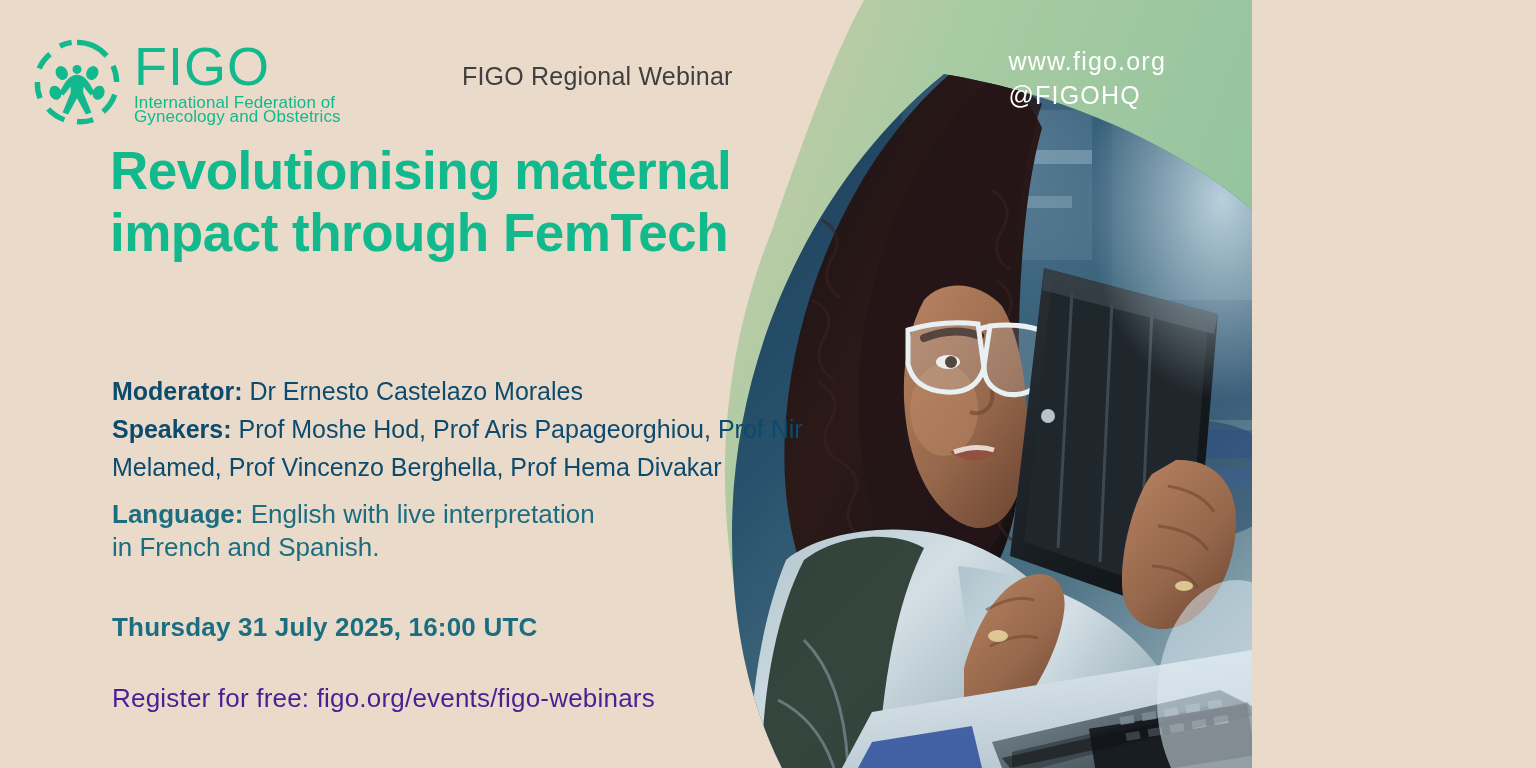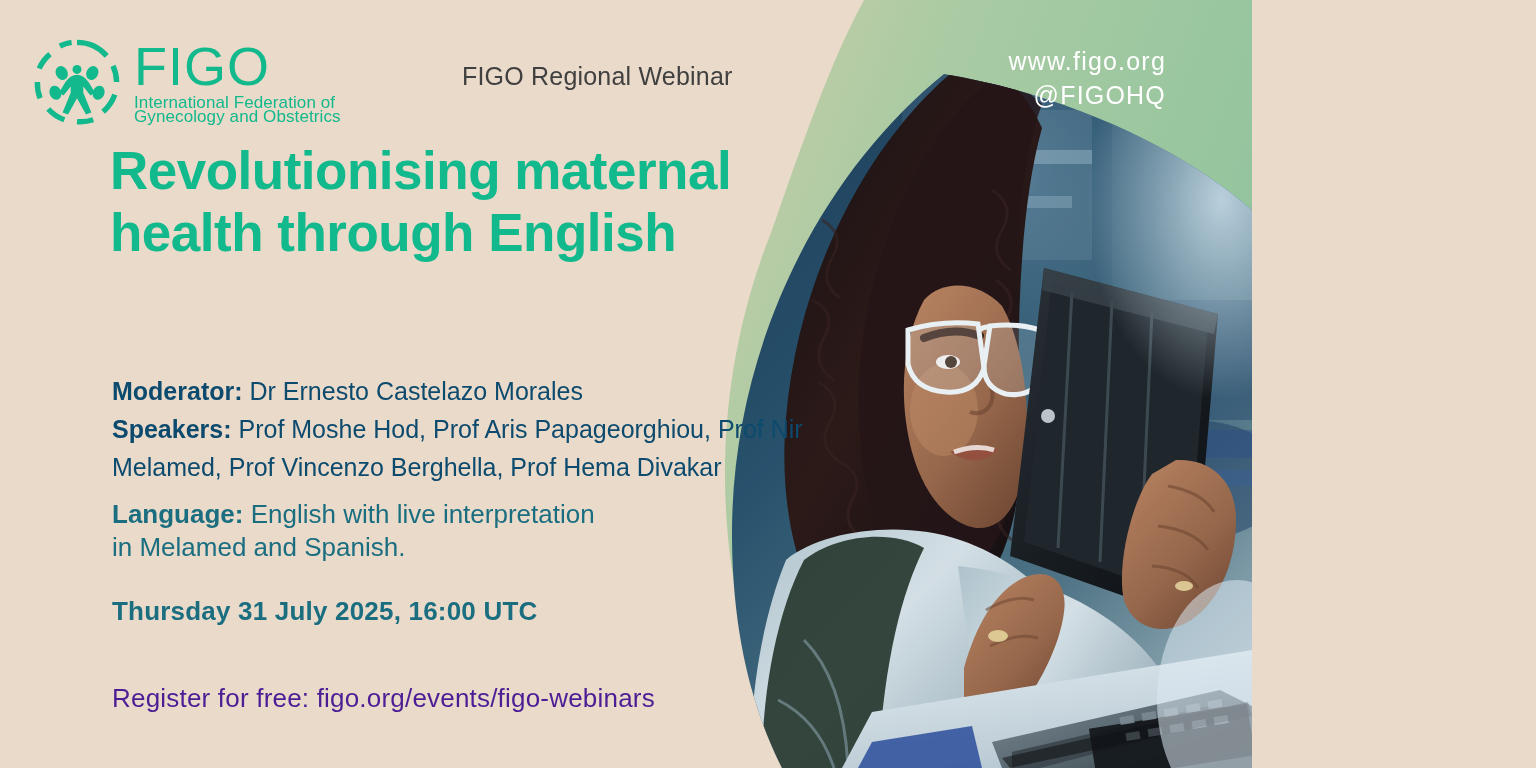--- a/index.html
+++ b/index.html
@@ -74,34 +74,34 @@
 
   .language {
     position:absolute; left:112px; top:498px;
     width:640px;
     font-size:26px; line-height:33px;
     color:#1A6E80;
   }
   .language b { font-weight:700; }
 
   .datetime {
-    position:absolute; left:112px; top:596px;
+    position:absolute; left:112px; top:612px;
     font-size:26px; font-weight:700; color:#1A6E80;
     letter-spacing:0.2px;
   }
 
   .register {
     position:absolute; left:112px; top:683px;
     font-size:26px; color:#4c1d95; letter-spacing:0.2px;
   }
 
   
   .social {
     position:absolute; right:86px; top:44px;
-    text-align:right; color:#FFFFFF;
+    color:#FFFFFF;
   }
   .social .s-line {
     display:block; font-size:25px; line-height:34px;
     letter-spacing:1.2px; font-weight:400;
   }
 </style>
 </head>
 <body>
 
 <div id="banner">
@@ -360,38 +360,38 @@
         <span>International Federation of</span><br>
         <span>Gynecology and Obstetrics</span>
       </div>
     </div>
   </div>
 
   <div class="kicker">FIGO Regional Webinar</div>
 
   <h1 class="headline">
     <span class="hl-line">Revolutionising maternal</span>
-    <span class="hl-line">health through English</span>
+    <span class="hl-line">impact through FemTech</span>
   </h1>
 
   <div class="people">
     <div>
       <b>Moderator:</b>
       <span>Dr Ernesto Castelazo Morales</span>
     </div>
     <div>
       <b>Speakers:</b>
       <span>Prof Moshe Hod, Prof Aris Papageorghiou, Prof Nir Melamed, Prof Vincenzo Berghella, Prof Hema Divakar</span>
     </div>
   </div>
 
   <div class="language">
     <b>Language:</b>
     <span>English with live interpretation</span><br>
-    <span>in Melamed and Spanish.</span>
+    <span>in French and Spanish.</span>
   </div>
 
   <div class="datetime">Thursday 31 July 2025,  16:00 UTC</div>
 
   <div class="register">Register for free: figo.org/events/figo-webinars</div>
 
   <div class="social">
     <span class="s-line">www.figo.org</span>
     <span class="s-line">@FIGOHQ</span>
   </div>

